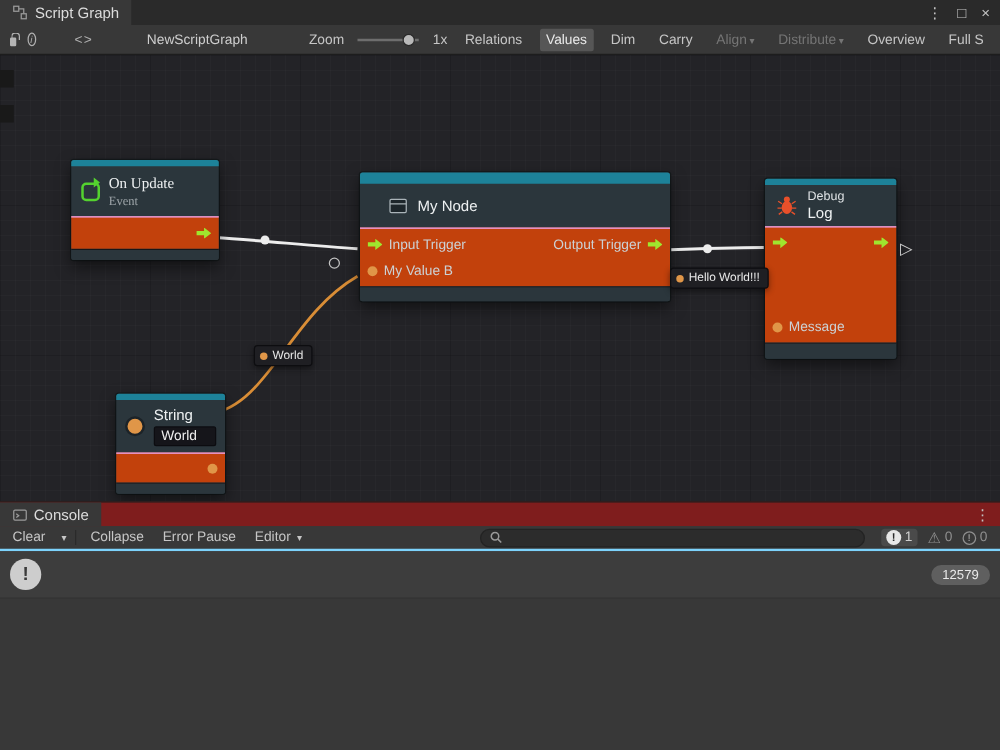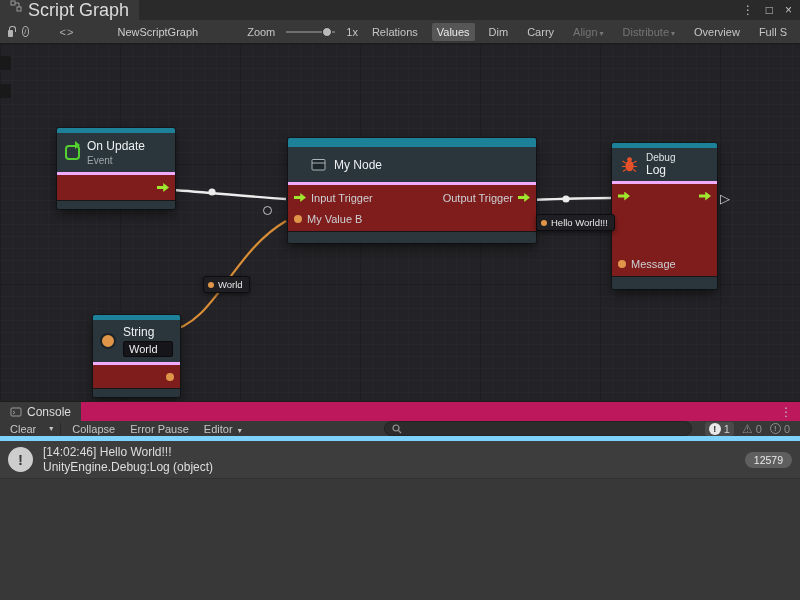--- a/index.html
+++ b/index.html
@@ -1,21 +1,21 @@
 <!DOCTYPE html>
 <html><head>
 <meta charset="utf-8">
 <style>
   * { margin:0; padding:0; box-sizing:border-box; }
   html,body { width:800px; height:600px; overflow:hidden; }
   body { position:relative; background:#383838; font-family:"Liberation Sans", sans-serif; color:#c8c8c8; }
 
   
   .tabbar { position:absolute; top:0; left:0; right:0; height:20px; background:#2a2a2a; display:flex; align-items:stretch; }
-  .tab { display:flex; align-items:flex-start; gap:6px; padding:0 10px; background:#383838; color:#dcdcdc; font-size:18px; }
+  .tab { display:flex; align-items:center; gap:6px; padding:0 10px; background:#383838; color:#dcdcdc; font-size:12px; }
   .win-controls { margin-left:auto; display:flex; align-items:center; gap:12px; padding-right:8px; color:#c2c2c2; font-size:12px; }
   .win-controls span { cursor:default; }
 
   
   .gtoolbar { position:absolute; top:20px; left:0; right:0; height:24px; background:#383838; border-bottom:1px solid #1d1d1d;
               display:flex; align-items:center; font-size:11px; color:#c6c6c6; padding:0 8px; gap:9px; overflow:hidden; white-space:nowrap; }
   .lock-icon { width:9px; height:7px; background:#b4b4b4; border-radius:1px; position:relative; margin-top:4px; }
   .lock-icon::before { content:''; position:absolute; top:-4px; left:1px; width:5px; height:5px; border:1.5px solid #b4b4b4; border-bottom:none; border-radius:3px 3px 0 0; }
   .info-icon { width:11px; height:11px; border-radius:50%; border:1px solid #b0b0b0; color:#b0b0b0; font-size:8px; display:flex; align-items:center; justify-content:center; font-style:italic; }
   .code-icon { color:#b0b0b0; font-size:11px; letter-spacing:1px; margin-left:22px; }
@@ -40,21 +40,21 @@
 
   .wires { position:absolute; top:0; left:0; }
 
   .node { position:absolute; border-radius:2px; background:#2b363c; box-shadow:0 5px 12px rgba(0,0,0,0.5), 0 0 0 1px #151a1c; }
   .strip { height:5px; background:#1d8299; border-radius:2px 2px 0 0; }
   .strip.thick { height:9px; }
   .head { display:flex; align-items:center; gap:7px; padding:6px 8px; }
   .hcol { display:flex; flex-direction:column; gap:2px; }
   .title { font-size:12px; color:#eef1f2; }
   .subtitle { font-size:10px; color:#9fa6aa; }
-  .nbody { background:#7f1d1d; border-top:3px solid #f0abfc; padding:2px 0; }
+  .nbody { background:#c2410c; border-top:1px solid #f0abfc; padding:2px 0; }
   .nfooter { height:9px; background:#2b363c; border-top:1px solid #17171a; border-radius:0 0 2px 2px; }
   .row { display:flex; align-items:center; gap:5px; padding:0 6px; height:21px; font-size:11px; color:#ccd1d4; }
   .flow-port { width:12px; height:9px; background:#9fe62e; flex:0 0 auto;
                clip-path:polygon(0 32%, 52% 32%, 52% 0, 100% 50%, 52% 100%, 52% 68%, 0 68%); }
   .dot { width:8px; height:8px; border-radius:50%; background:#e09648; flex:0 0 auto; }
   .spacer { margin-left:auto; }
   .field { background:#15151a; border:1px solid #0c0c10; border-radius:2px; color:#efefef; font-size:11px; padding:0 5px; height:16px; font-family:"Liberation Sans", sans-serif; }
   .field.w-world { width:50px; }
   .field.w-hello { width:42px; }
 
@@ -64,25 +64,25 @@
   .circle-icon { width:16px; height:16px; border-radius:50%; background:#e09648; border:2px solid #1c2328; flex:0 0 auto; }
   .cube-icon, .bug-icon { flex:0 0 auto; }
 
   .bubble { position:absolute; display:flex; align-items:center; gap:4px; background:#1f1f23; border:1px solid #0d0d10;
             border-radius:3px; padding:2px 6px 2px 4px; font-size:9.5px; color:#e8e8e8; box-shadow:0 2px 5px rgba(0,0,0,0.45); }
   .bubble .dot { width:6px; height:6px; }
   .open-circle { position:absolute; width:9px; height:9px; border:1.5px solid #c2c2c2; border-radius:50%; }
   .play-tri { position:absolute; color:#d0d0d0; font-size:13px; }
 
   
-  .console-tabbar { position:absolute; top:401px; left:0; right:0; height:20px; background:#be185d; display:flex; align-items:stretch; border-top:1px solid #1d1d1d; }
+  .console-tabbar { position:absolute; top:401px; left:0; right:0; height:20px; background:#7f1d1d; display:flex; align-items:stretch; border-top:1px solid #1d1d1d; }
   .console-tab { display:flex; align-items:center; gap:5px; padding:0 10px; background:#383838; color:#dcdcdc; font-size:12px; }
   .console-menu { margin-left:auto; padding-right:8px; display:flex; align-items:center; color:#c2c2c2; font-size:12px; }
 
-  .console-toolbar { position:absolute; top:421px; left:0; right:0; height:20px; background:#383838; border-bottom:5px solid #7dd3fc;
+  .console-toolbar { position:absolute; top:421px; left:0; right:0; height:20px; background:#383838; border-bottom:2px solid #7dd3fc;
                      display:flex; align-items:center; font-size:11px; color:#c6c6c6; padding:0 6px; gap:7px; }
   .ct-btn { padding:2px 4px; cursor:default; }
   .vsep { width:1px; height:12px; background:#2a2a2a; }
   .search-box { margin-left:auto; width:308px; height:15px; background:#2c2c2c; border:1px solid #232323; border-radius:8px;
                 display:flex; align-items:center; gap:4px; padding:0 7px; }
   .search-box input { flex:1; background:transparent; border:none; outline:none; color:#dcdcdc; font-size:11px; font-family:"Liberation Sans", sans-serif; }
   .badges { display:flex; align-items:center; gap:8px; margin-left:6px; padding-right:4px; }
   .badge { display:flex; align-items:center; gap:3px; font-size:11px; }
   .badge.on { background:#4a4a4a; border-radius:3px; padding:1px 4px; }
   .badge .ico-info { width:12px; height:12px; border-radius:50%; background:#e8e8e8; color:#2a2a2a; font-size:9px; font-weight:bold; display:flex; align-items:center; justify-content:center; }
@@ -145,21 +145,21 @@
 
   <svg class="wires" width="800" height="357" viewBox="0 0 800 357">
     <path d="M172,146 C206,148 252,153 286,155" fill="none" stroke="#ececec" stroke-width="2.4"></path>
     <circle cx="212" cy="148" r="3.6" fill="#ececec"></circle>
     <path d="M530,156 C556,155 582,154 612,154" fill="none" stroke="#ececec" stroke-width="2.4"></path>
     <circle cx="566" cy="155" r="3.6" fill="#ececec"></circle>
     <path d="M528,177 C554,177 586,176 616,174" fill="none" stroke="#d98d36" stroke-width="2.2"></path>
     <path d="M168,287 C214,281 232,208 286,177" fill="none" stroke="#d98d36" stroke-width="2.2"></path>
   </svg>
 
-  <div class="node" style="left:57px; top:84px; width:118px;">
+  <div class="node" style="left:57px; top:84px; width:118px;font-family:Liberation Serif, serif;">
     <div class="strip"></div>
     <div class="head">
       <span class="loop-icon"></span>
       <span class="hcol">
         <span class="title">On Update</span>
         <span class="subtitle">Event</span>
       </span>
     </div>
     <div class="nbody">
       <div class="row">
@@ -288,19 +288,15 @@
     </span>
     <span class="badge dim">
       <span class="ico-err">!</span>
       <span class="cnt">0</span>
     </span>
   </span>
 </div>
 
 <div class="log-row">
   <span class="log-icon">!</span>
-  <span class="log-lines">
-    <span>[14:02:46] Hello World!!!</span>
-    <span>UnityEngine.Debug:Log (object)</span>
-  </span>
   <span class="log-count">12579</span>
 </div>
 <div class="console-rest"></div>
 
 </body></html>

